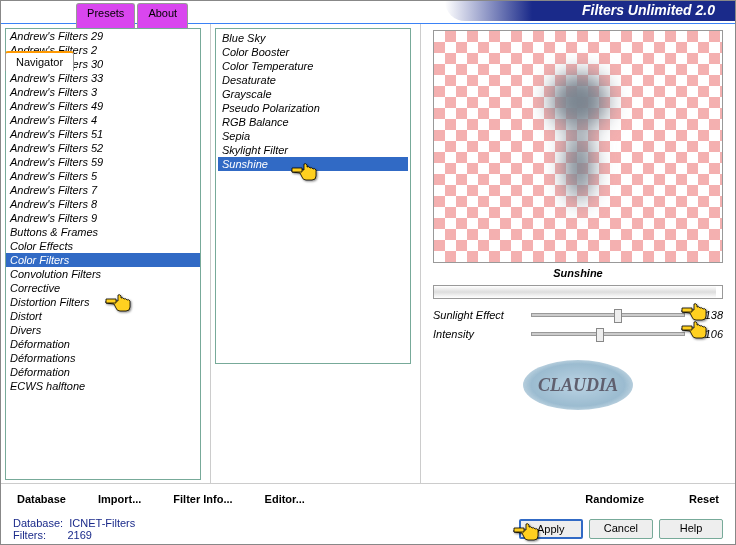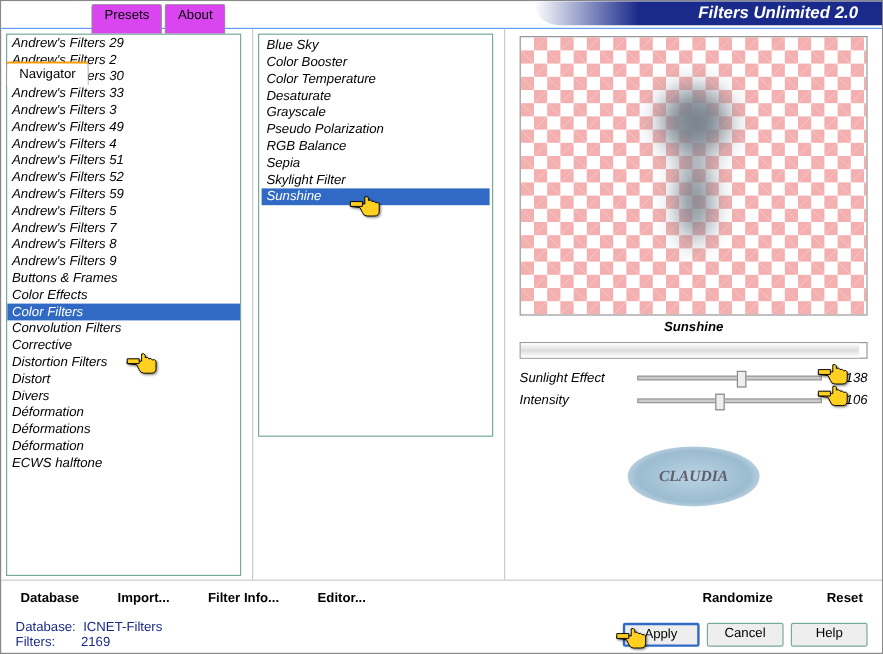--- a/index.html
+++ b/index.html
@@ -28,21 +28,21 @@
 }
 .blur-shape { position: absolute; left: 110px; top: 40px; width: 70px; height: 140px; background: radial-gradient(ellipse 35px 35px at 35px 30px, #7a8590 0%, #7a8590 60%, transparent 100%), radial-gradient(ellipse 18px 45px at 35px 95px, #7a8590 0%, #7a8590 50%, transparent 100%); filter: blur(10px); }
 .preview-label { text-align: center; padding: 4px 0; font-weight: bold; }
 .progress-bar { width: 290px; height: 14px; border: 1px solid #999; margin: 2px auto 10px; background: #fff; }
 .progress-fill { height: 100%; width: 98%; background: linear-gradient(to bottom, #fff, #ddd, #fff); }
 .slider-row { display: flex; align-items: center; width: 290px; margin: 7px auto; position: relative; }
 .slider-label { width: 90px; }
 .slider-track { flex: 1; height: 4px; background: #ccc; border: 1px solid #999; position: relative; margin: 0 8px; }
 .slider-thumb { position: absolute; top: -5px; width: 8px; height: 14px; background: #eee; border: 1px solid #888; }
 .slider-value { width: 30px; text-align: right; }
-.watermark { position: absolute; left: 50%; transform: translateX(-50%); top: 348px; width: 110px; height: 50px; background: radial-gradient(ellipse, #b0cde0 0%, #8ab0c8 60%, transparent 100%); border-radius: 50%; display: flex; align-items: center; justify-content: center; font-family: serif; font-size: 13px; color: #445; font-weight: bold; opacity: 0.85; }
+.watermark { position: absolute; left: 50%; transform: translateX(-50%); top: 336px; width: 110px; height: 50px; background: radial-gradient(ellipse, #b0cde0 0%, #8ab0c8 60%, transparent 100%); border-radius: 50%; display: flex; align-items: center; justify-content: center; font-family: serif; font-size: 18px; color: #445; font-weight: bold; opacity: 0.85; }
 .button-row { display: flex; justify-content: space-between; padding: 4px 10px; border-top: 1px solid #ccc; height: 30px; align-items: center; }
 .textbtn { font-weight: bold; cursor: pointer; padding: 2px 6px; }
 .footer { padding: 6px 12px; display: flex; justify-content: space-between; align-items: center; height: 32px; }
 .footer-left div { color: #1a2a8a; }
 .footer-right { display: flex; gap: 6px; }
 .btn { padding: 2px 14px; border: 1px solid #7a9; background: #eee; cursor: pointer; min-width: 64px; text-align: center; border-radius: 2px; }
 .btn.primary { border: 2px solid #316ac5; }
 .pointer { position: absolute; width: 32px; height: 24px; pointer-events: none; z-index: 100; }
 .pointer svg { width: 100%; height: 100%; filter: drop-shadow(1px 1px 1px rgba(0,0,0,0.5)); }
 </style>

